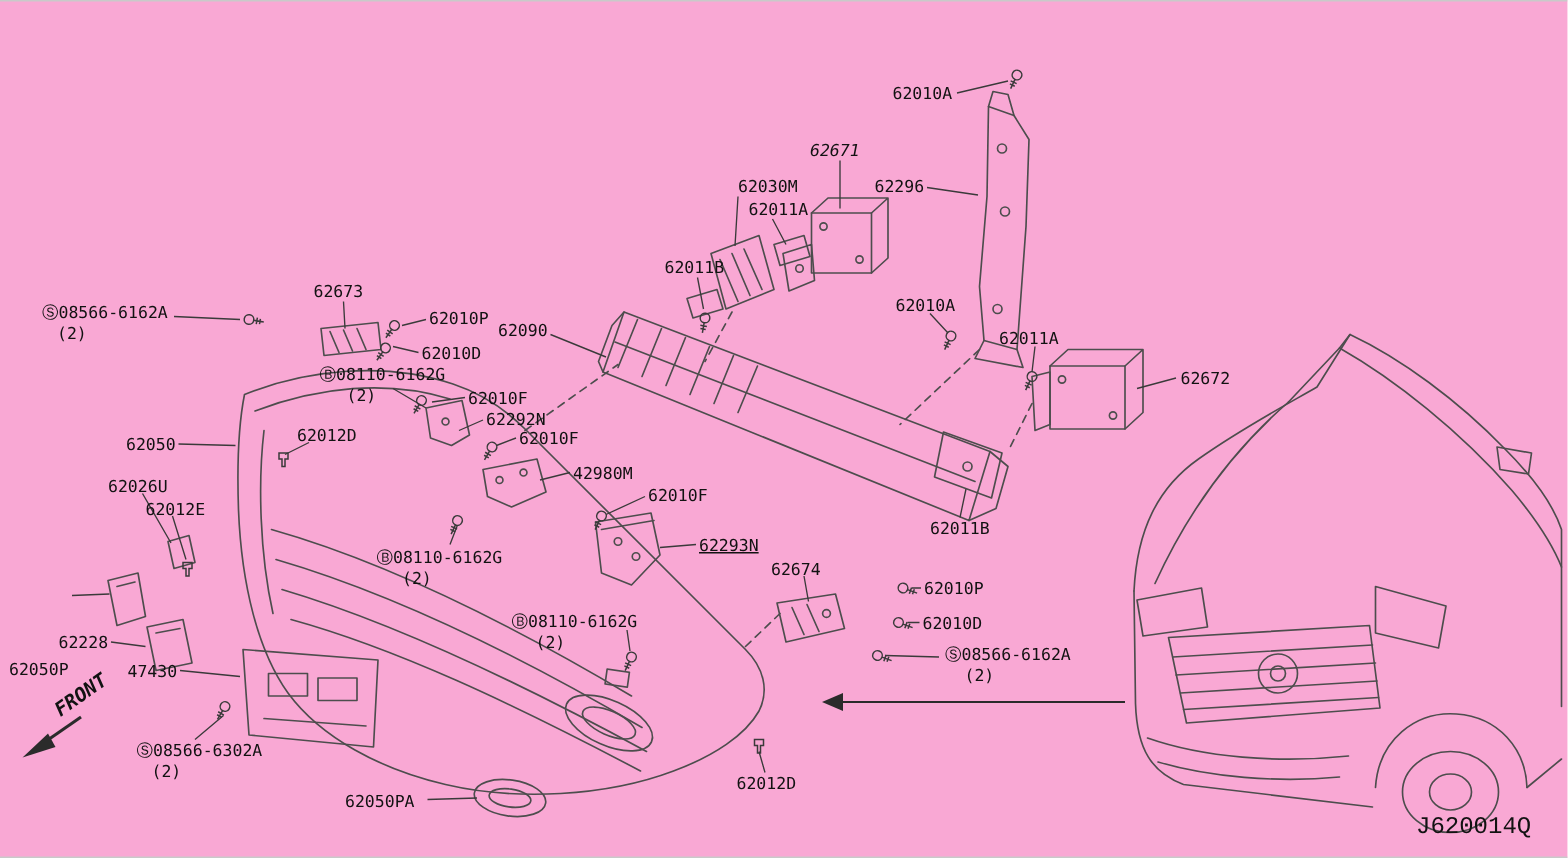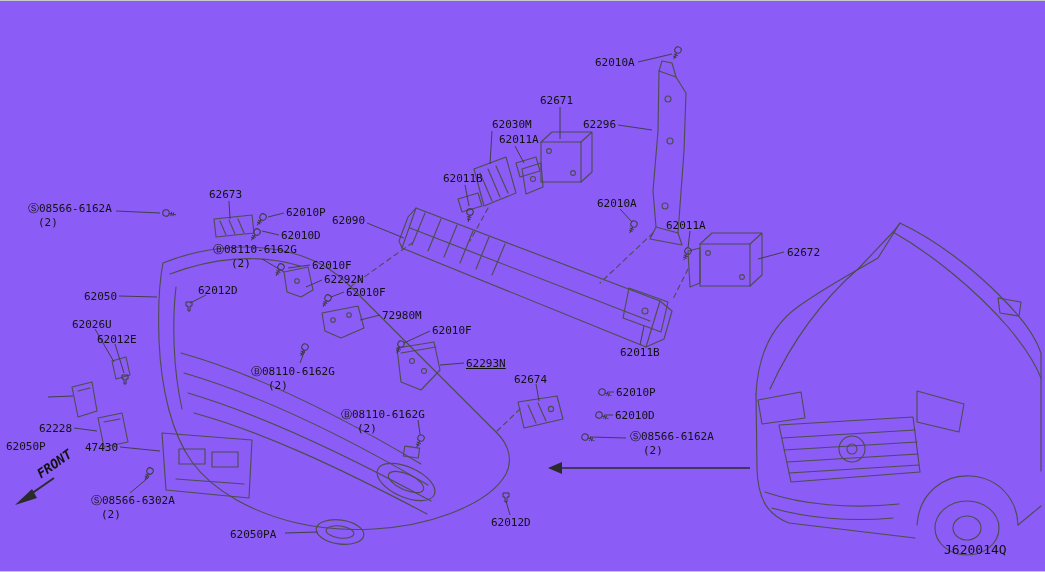--- a/index.html
+++ b/index.html
@@ -1,31 +1,31 @@
 <!DOCTYPE html>
 <html><head>
 <meta charset="utf-8">
 <style>
   html,body{margin:0;padding:0;background:#ffffff;}
   .stage{
-    position:relative;width:1045px;height:572px;background:#8b5cf6;overflow:hidden;
+    position:relative;width:1045px;height:572px;background:#f9a8d4;overflow:hidden;
     font-family:"DejaVu Sans Mono","DejaVu Sans",monospace;
     border-top:1px solid #c9c9c9;border-bottom:1px solid #c9c9c9;box-sizing:border-box;
   }
   .stage svg{position:absolute;left:0;top:0;}
   .lbl{
     position:absolute;font-size:11px;line-height:13px;color:#121212;
     white-space:nowrap;
   }
   .front-label{
     position:absolute;left:34px;top:468px;font-size:13px;font-weight:bold;font-style:italic;
     transform:rotate(-35deg);transform-origin:left top;color:#121212;
   }
   .diagram-code{
-    position:absolute;left:944px;top:541px;font-size:13px;color:#121212;
+    position:absolute;left:944px;top:541px;font-size:16px;color:#121212;font-family:Liberation Mono, monospace;
   }
 </style>
 </head>
 <body>
 
 <div class="stage">
 
   <svg width="1045" height="572" viewBox="0 0 1045 572">
     <defs>
       <g id="bolt">
@@ -203,21 +203,21 @@
       <path d="M562,461 L548,467 L562,473 Z" fill="#2b2b2b" stroke="none"></path>
     </g>
     <g>
       <path d="M54,477 L28,495" fill="none" stroke="#2b2b2b" stroke-width="2"></path>
       <path d="M15,504 L32,488 L37,497 Z" fill="#2b2b2b" stroke="none"></path>
     </g>
   </svg>
 
   <div>
       <div class="lbl" style="left: 595px; top: 55px;">62010A</div>
-      <div class="lbl" style="left: 540px; top: 93px;">62671</div>
+      <div class="lbl" style="left: 540px; top: 93px; font-style: italic;">62671</div>
       <div class="lbl" style="left: 492px; top: 117px;">62030M</div>
       <div class="lbl" style="left: 583px; top: 117px;">62296</div>
       <div class="lbl" style="left: 499px; top: 132px;">62011A</div>
       <div class="lbl" style="left: 443px; top: 171px;">62011B</div>
       <div class="lbl" style="left: 209px; top: 187px;">62673</div>
       <div class="lbl" style="left: 28px; top: 201px;">Ⓢ08566-6162A</div>
       <div class="lbl" style="left: 38px; top: 215px;">(2)</div>
       <div class="lbl" style="left: 286px; top: 205px;">62010P</div>
       <div class="lbl" style="left: 332px; top: 213px;">62090</div>
       <div class="lbl" style="left: 281px; top: 228px;">62010D</div>
@@ -226,21 +226,21 @@
       <div class="lbl" style="left: 597px; top: 196px;">62010A</div>
       <div class="lbl" style="left: 666px; top: 218px;">62011A</div>
       <div class="lbl" style="left: 787px; top: 245px;">62672</div>
       <div class="lbl" style="left: 312px; top: 258px;">62010F</div>
       <div class="lbl" style="left: 324px; top: 272px;">62292N</div>
       <div class="lbl" style="left: 198px; top: 283px;">62012D</div>
       <div class="lbl" style="left: 84px; top: 289px;">62050</div>
       <div class="lbl" style="left: 346px; top: 285px;">62010F</div>
       <div class="lbl" style="left: 72px; top: 317px;">62026U</div>
       <div class="lbl" style="left: 97px; top: 332px; text-align: right;">62012E</div>
-      <div class="lbl" style="left: 382px; top: 308px;">72980M</div>
+      <div class="lbl" style="left: 382px; top: 308px;">42980M</div>
       <div class="lbl" style="left: 432px; top: 323px;">62010F</div>
       <div class="lbl" style="left: 620px; top: 345px;">62011B</div>
       <div class="lbl" style="left: 251px; top: 364px;">Ⓑ08110-6162G</div>
       <div class="lbl" style="left: 268px; top: 378px;">(2)</div>
       <div class="lbl" style="left: 466px; top: 356px; text-decoration: underline;">62293N</div>
       <div class="lbl" style="left: 514px; top: 372px;">62674</div>
       <div class="lbl" style="left: 6px; top: 391px; margin-top: 48px;">62050P</div>
       <div class="lbl" style="left: 341px; top: 407px;">Ⓑ08110-6162G</div>
       <div class="lbl" style="left: 357px; top: 421px;">(2)</div>
       <div class="lbl" style="left: 616px; top: 385px;">62010P</div>

